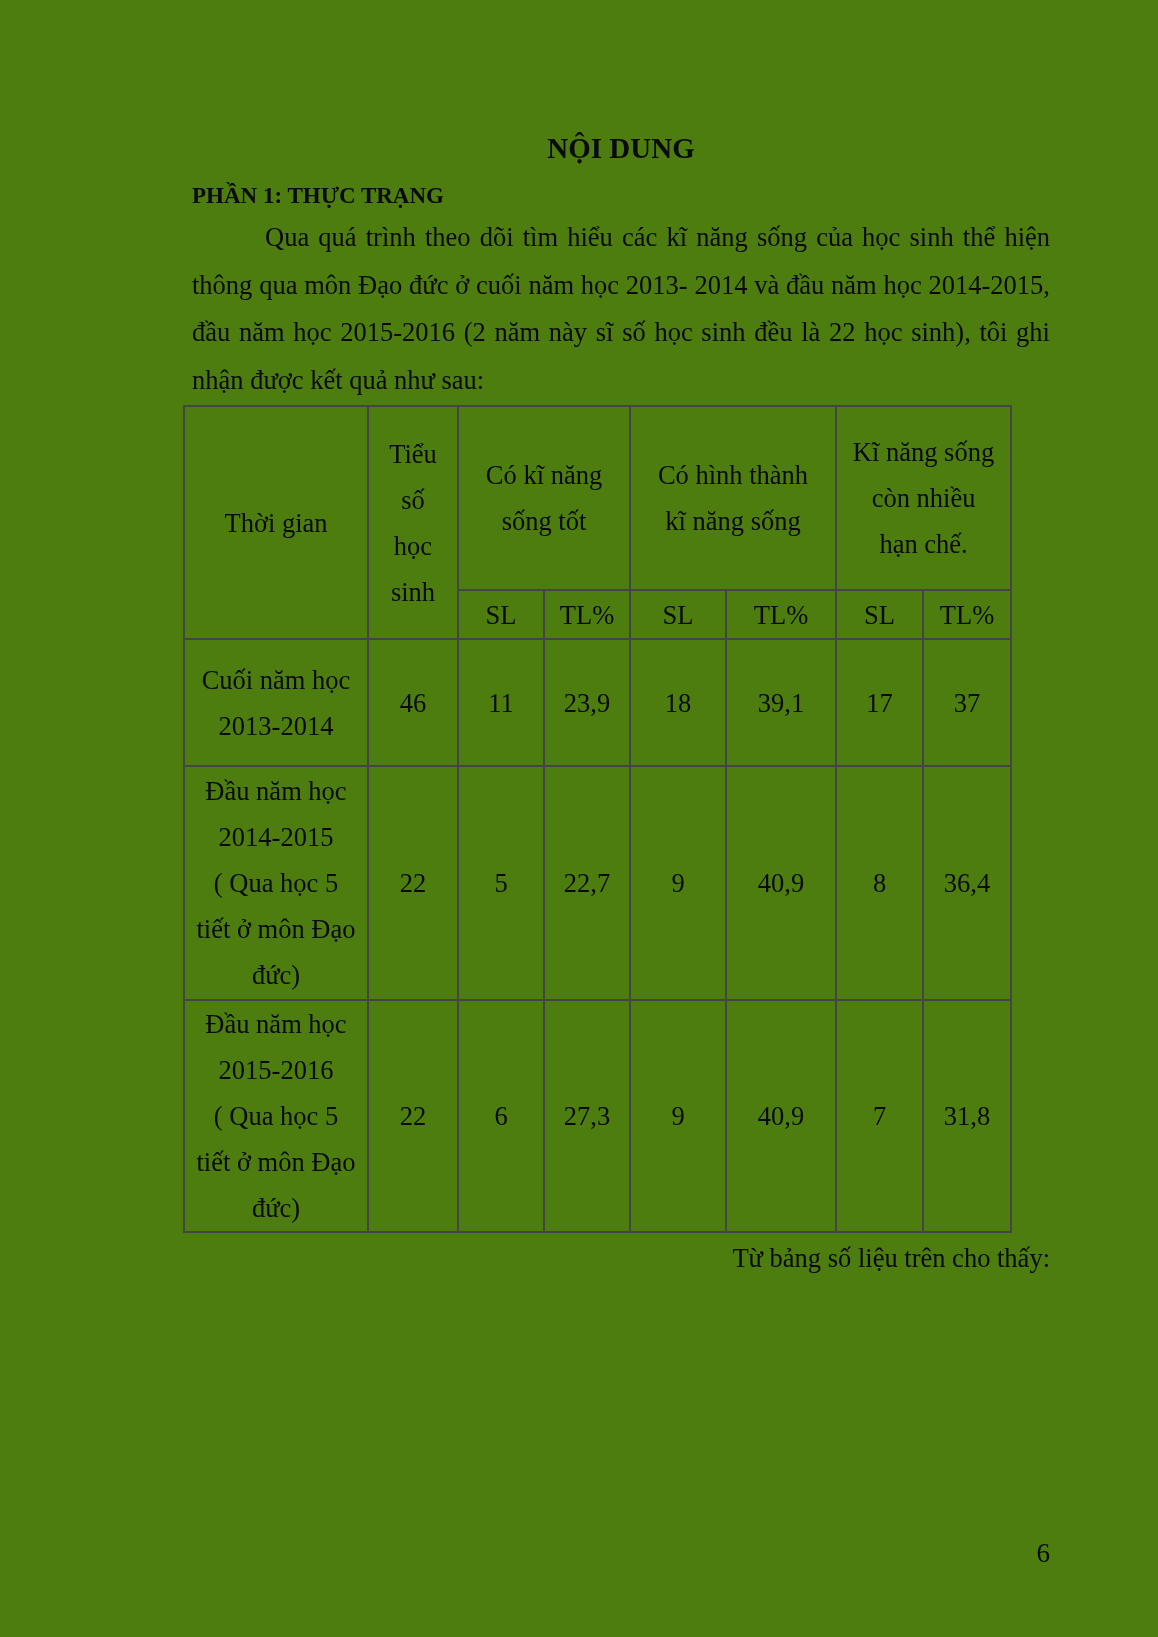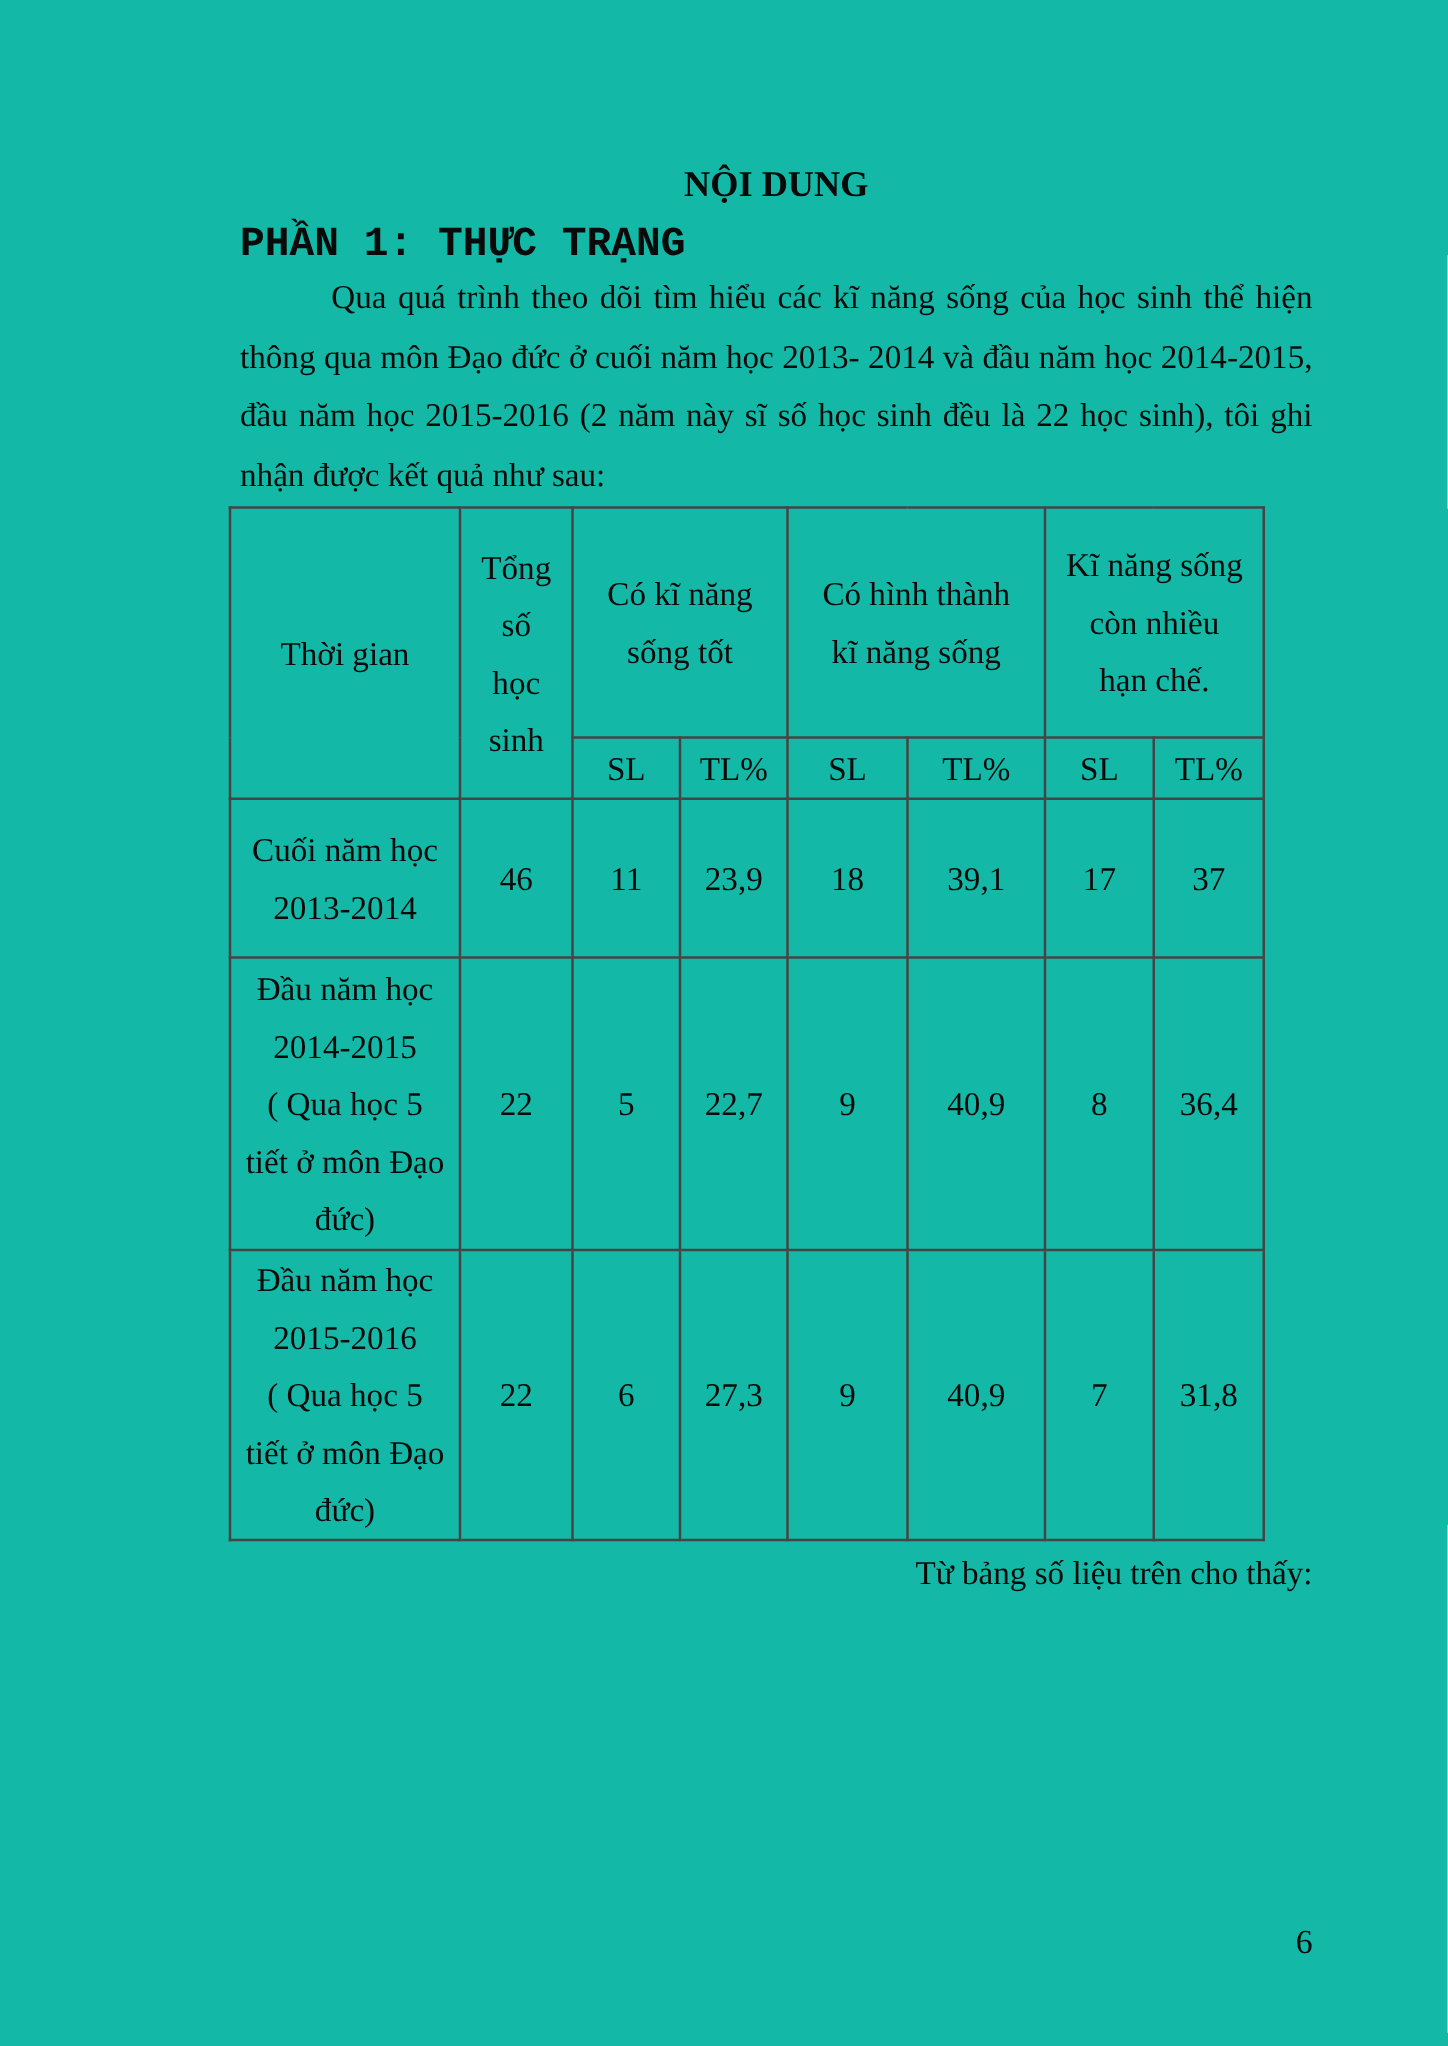--- a/index.html
+++ b/index.html
@@ -1,38 +1,37 @@
 <!DOCTYPE html>
 <html><head>
 <meta charset="utf-8">
 <style>
   html,body{margin:0;padding:0;background:#e8e8e8;}
   .page{
     position:relative;
     width:1158px;height:1637px;
     margin:0 auto;
-    background:#14b8a6;
+    background:#4d7c0f;
     font-family:"Liberation Serif","DejaVu Serif",serif;
     color:#0a0a0a;
     overflow:hidden;
   }
   .content{padding:0 108px 0 192px;}
   .doc-title{
     margin:130px 0 0 0;
     text-align:center;
     font-weight:bold;
     font-size:29px;
     line-height:36px;
   }
   .section-heading{
     margin:12px 0 0 0;
     font-weight:bold;
-    font-size:33px;
+    font-size:23px;
     line-height:36px;
-    font-family:Liberation Mono, monospace;
   }
   p.body-par{
     margin:0;
     font-size:26.5px;
     line-height:47.5px;
     text-align:justify;
     text-indent:73px;
   }
   p.first{margin-top:14px;}
   table.data-table{
@@ -90,21 +89,21 @@
         <col style="width:86px">
           <col style="width:86px">
         <col style="width:96px">
           <col style="width:110px">
         <col style="width:87px">
           <col style="width:88px">
       </colgroup>
       <tbody>
         <tr class="hrow1">
           <td rowspan="2">Thời gian</td>
-          <td rowspan="2" class="prelines">Tổng
+          <td rowspan="2" class="prelines">Tiểu
 số
 học
 sinh</td>
           <td colspan="2" class="prelines">Có kĩ năng
 sống tốt</td>
           <td colspan="2" class="prelines">Có hình thành
 kĩ năng sống</td>
           <td colspan="2" class="prelines">Kĩ năng sống
 còn nhiều
 hạn chế.</td>

